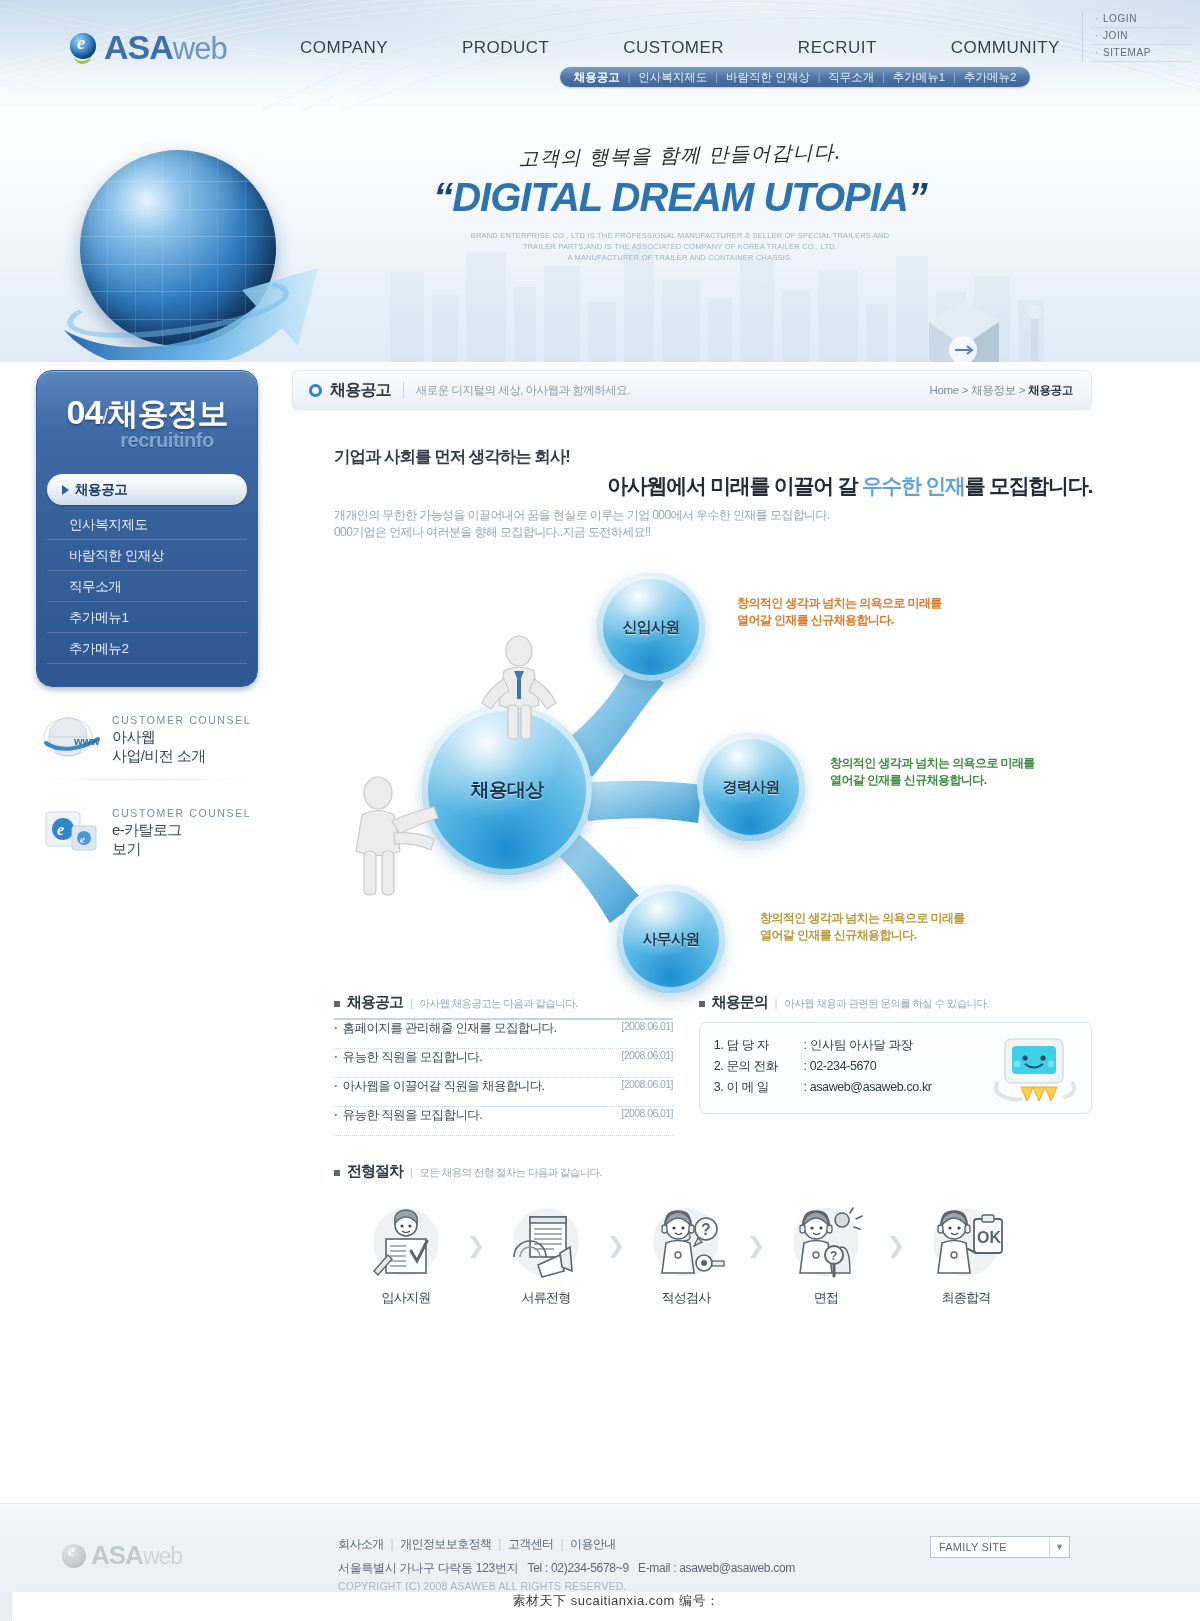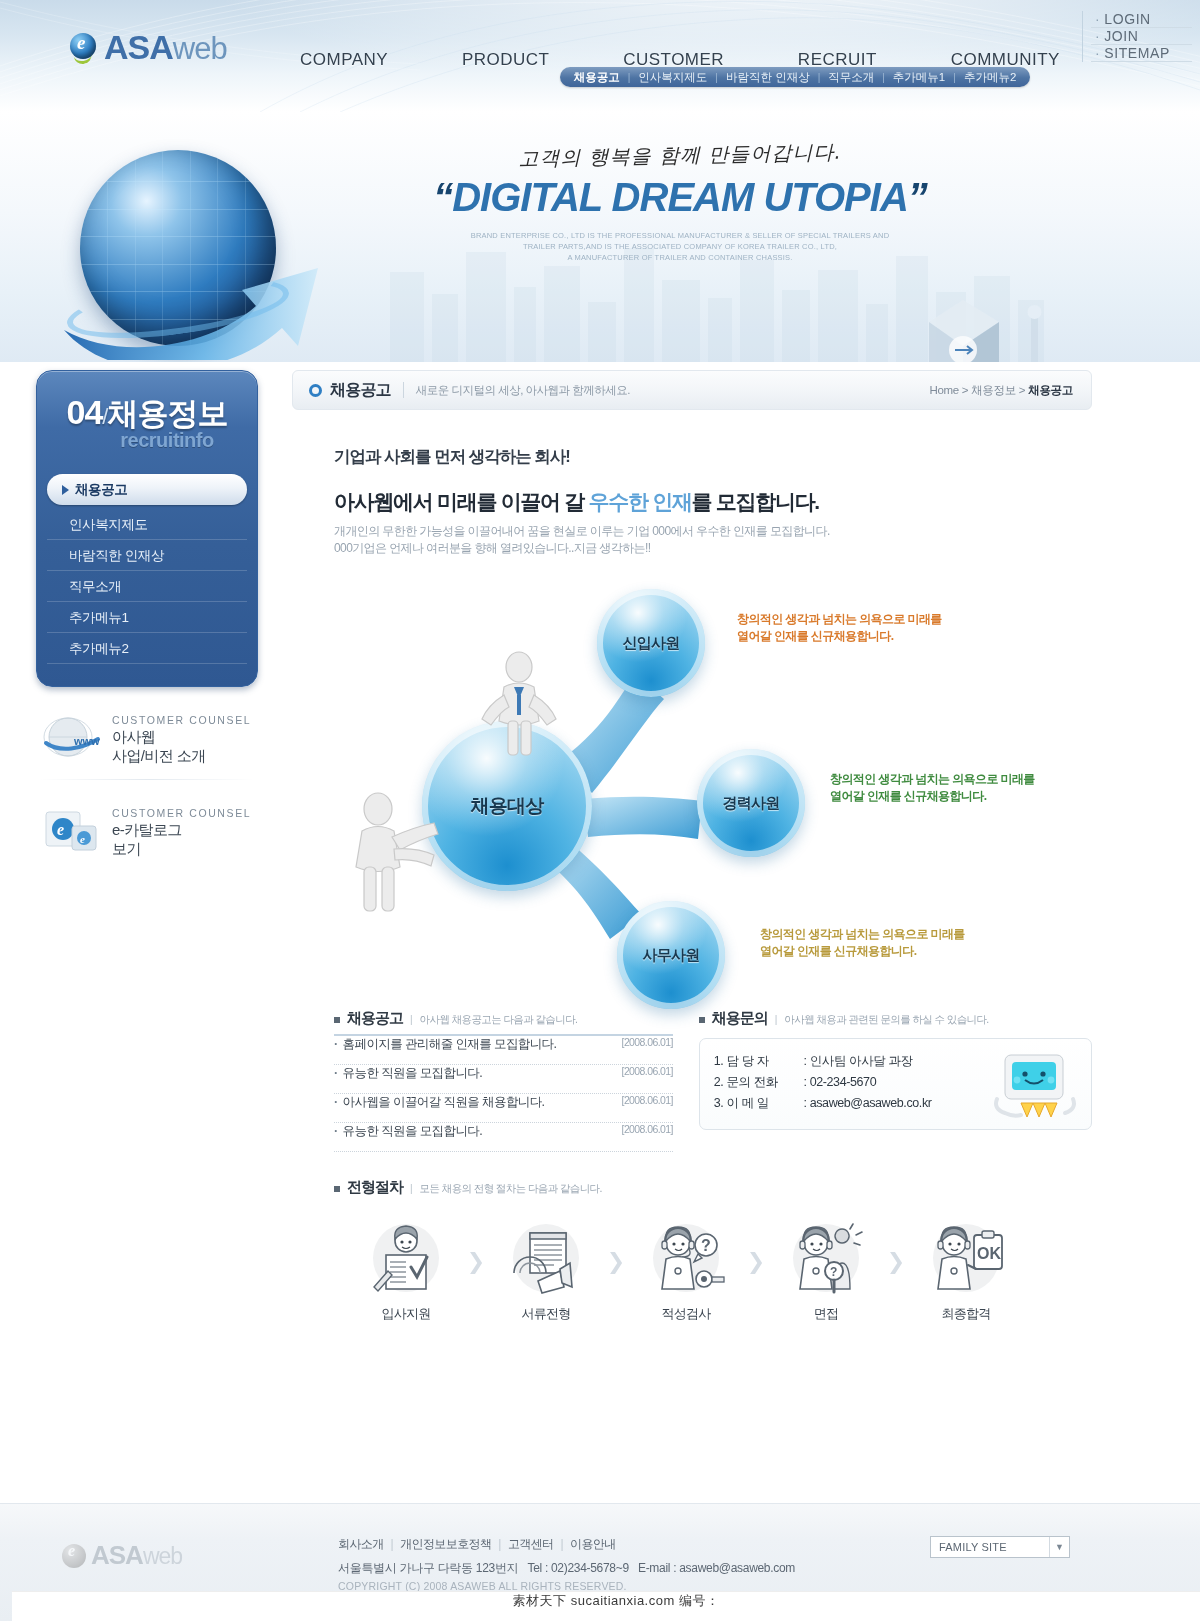--- a/index.html
+++ b/index.html
@@ -36,31 +36,31 @@
     font-family:"Liberation Serif",serif; font-style:italic; font-weight:700;
   }
   .logo-mark .tail{
     position:absolute; left:6px; top:22px; width:18px;height:12px;
     border-bottom:3px solid #9dc63b; border-radius:0 0 10px 10px; transform:rotate(-8deg);
   }
   .logo-text { font-size:34px; font-weight:700; letter-spacing:-1px; line-height:1; }
   .logo-text .a { color:#3f6fa8; }
   .logo-text .w { color:#6d95bd; font-weight:400; font-size:31px; }
 
-  .gnb { position:absolute; left:300px; top:50px; width:760px; display:flex; justify-content:space-between;gap:24px; }
+  .gnb { position:absolute; left:300px; top:38px; width:760px; display:flex; justify-content:space-between;gap:24px; }
   .gnb a {
     color:#33414f; font-size:17px; letter-spacing:.5px; font-weight:500; text-decoration:none;
     text-shadow: 0 1px 0 rgba(255,255,255,.7);
   }
   .util {
     position:absolute; right:8px; top:11px; width:110px;
     border-left:1px solid #c2d3e0; padding-left:8px;
   }
   .util div {
-    font-size:14px; color:#5e6b78; letter-spacing:.6px; line-height:16px;
+    font-size:10px; color:#5e6b78; letter-spacing:.6px; line-height:16px;
     border-bottom:1px solid #cfdce6; padding-left:4px;
   }
   .util div:before { content:"·"; margin-right:4px; color:#8fa3b4; }
 
   .subnav {
     position:absolute; left:560px; top:67px; height:20px; width:470px;
     background: linear-gradient(180deg,#6f8fb7 0%, #4f76a6 50%, #3f6characters 100%);
     background: linear-gradient(180deg,#7e9cc0 0%, #4d73a3 55%, #40669a 100%);
     border-radius:10px; display:flex; align-items:center; justify-content:center; gap:0;
     box-shadow: 0 1px 2px rgba(0,0,0,.18);
@@ -176,21 +176,21 @@
   .page-head .t { font-size:16px; font-weight:700; color:#2b3644; letter-spacing:-.8px; }
   .page-head .bar { width:1px; height:16px; background:#ccd6df; margin:0 12px; }
   .page-head .sub { font-size:11.5px; color:#8c99a6; letter-spacing:-.5px; }
   .page-head .crumb {
     position:absolute; right:18px; font-size:11.5px; color:#7f8b99; letter-spacing:-.3px;
   }
   .page-head .crumb b { color:#2b3644; }
 
   .lead { margin:36px 0 0 42px; }
   .lead .l1 { font-size:16.5px; color:#333d49; letter-spacing:-1px; font-weight:600; }
-  .lead .l2 { margin-top:20px; font-size:21px; color:#222b36; letter-spacing:-1.3px; font-weight:700; }
+  .lead .l2 { margin-top:4px; font-size:21px; color:#222b36; letter-spacing:-1.3px; font-weight:700;text-align:right; }
   .lead .l2 em { color:#5fa3d8; font-style:normal; font-weight:700; }
   .lead .l3 { margin-top:7px; font-size:12px; line-height:17px; color:#98a4b0; letter-spacing:-.6px; }
 
   
   .diagram { position:relative; height:420px; margin-top:14px; }
   .bubble {
     position:absolute; border-radius:50%;
     background:
       radial-gradient(circle at 38% 22%, rgba(255,255,255,.95) 0%, rgba(255,255,255,.35) 24%, rgba(255,255,255,0) 46%),
       radial-gradient(circle at 50% 85%, #1d8fcf 0%, #4fb3e3 38%, #bfe4f6 100%);
@@ -486,21 +486,21 @@
         <div class="bar"></div>
         <div class="sub">새로운 디지털의 세상, 아사웹과 함께하세요.</div>
         <div class="crumb"><span>Home</span><span> &gt; </span><span>채용정보</span><span> &gt; </span><b>채용공고</b></div>
       </div>
 
       <div class="lead">
         <div class="l1">기업과 사회를 먼저 생각하는 회사!</div>
         <div class="l2"><span>아사웹에서 미래를 이끌어 갈 </span><em>우수한 인재</em><span>를 모집합니다.</span></div>
         <div class="l3">
           <div>개개인의 무한한 가능성을 이끌어내어 꿈을 현실로 이루는 기업 000에서 우수한 인재를 모집합니다.</div>
-          <div>000기업은 언제나 여러분을 향해 열려있습니다..지금 생각하는!!</div>
+          <div>000기업은 언제나 여러분을 향해 모집합니다..지금 도전하세요!!</div>
         </div>
       </div>
 
       <div class="diagram">
         <svg class="connector" style="left:0;top:0;width:620px;height:420px;" viewBox="0 0 620 420">
           <defs>
             <linearGradient id="cg" x1="0" y1="0" x2="1" y2="1">
               <stop offset="0%" stop-color="#bfe3f5"></stop>
                 <stop offset="100%" stop-color="#2a93d0"></stop>
             </linearGradient>

